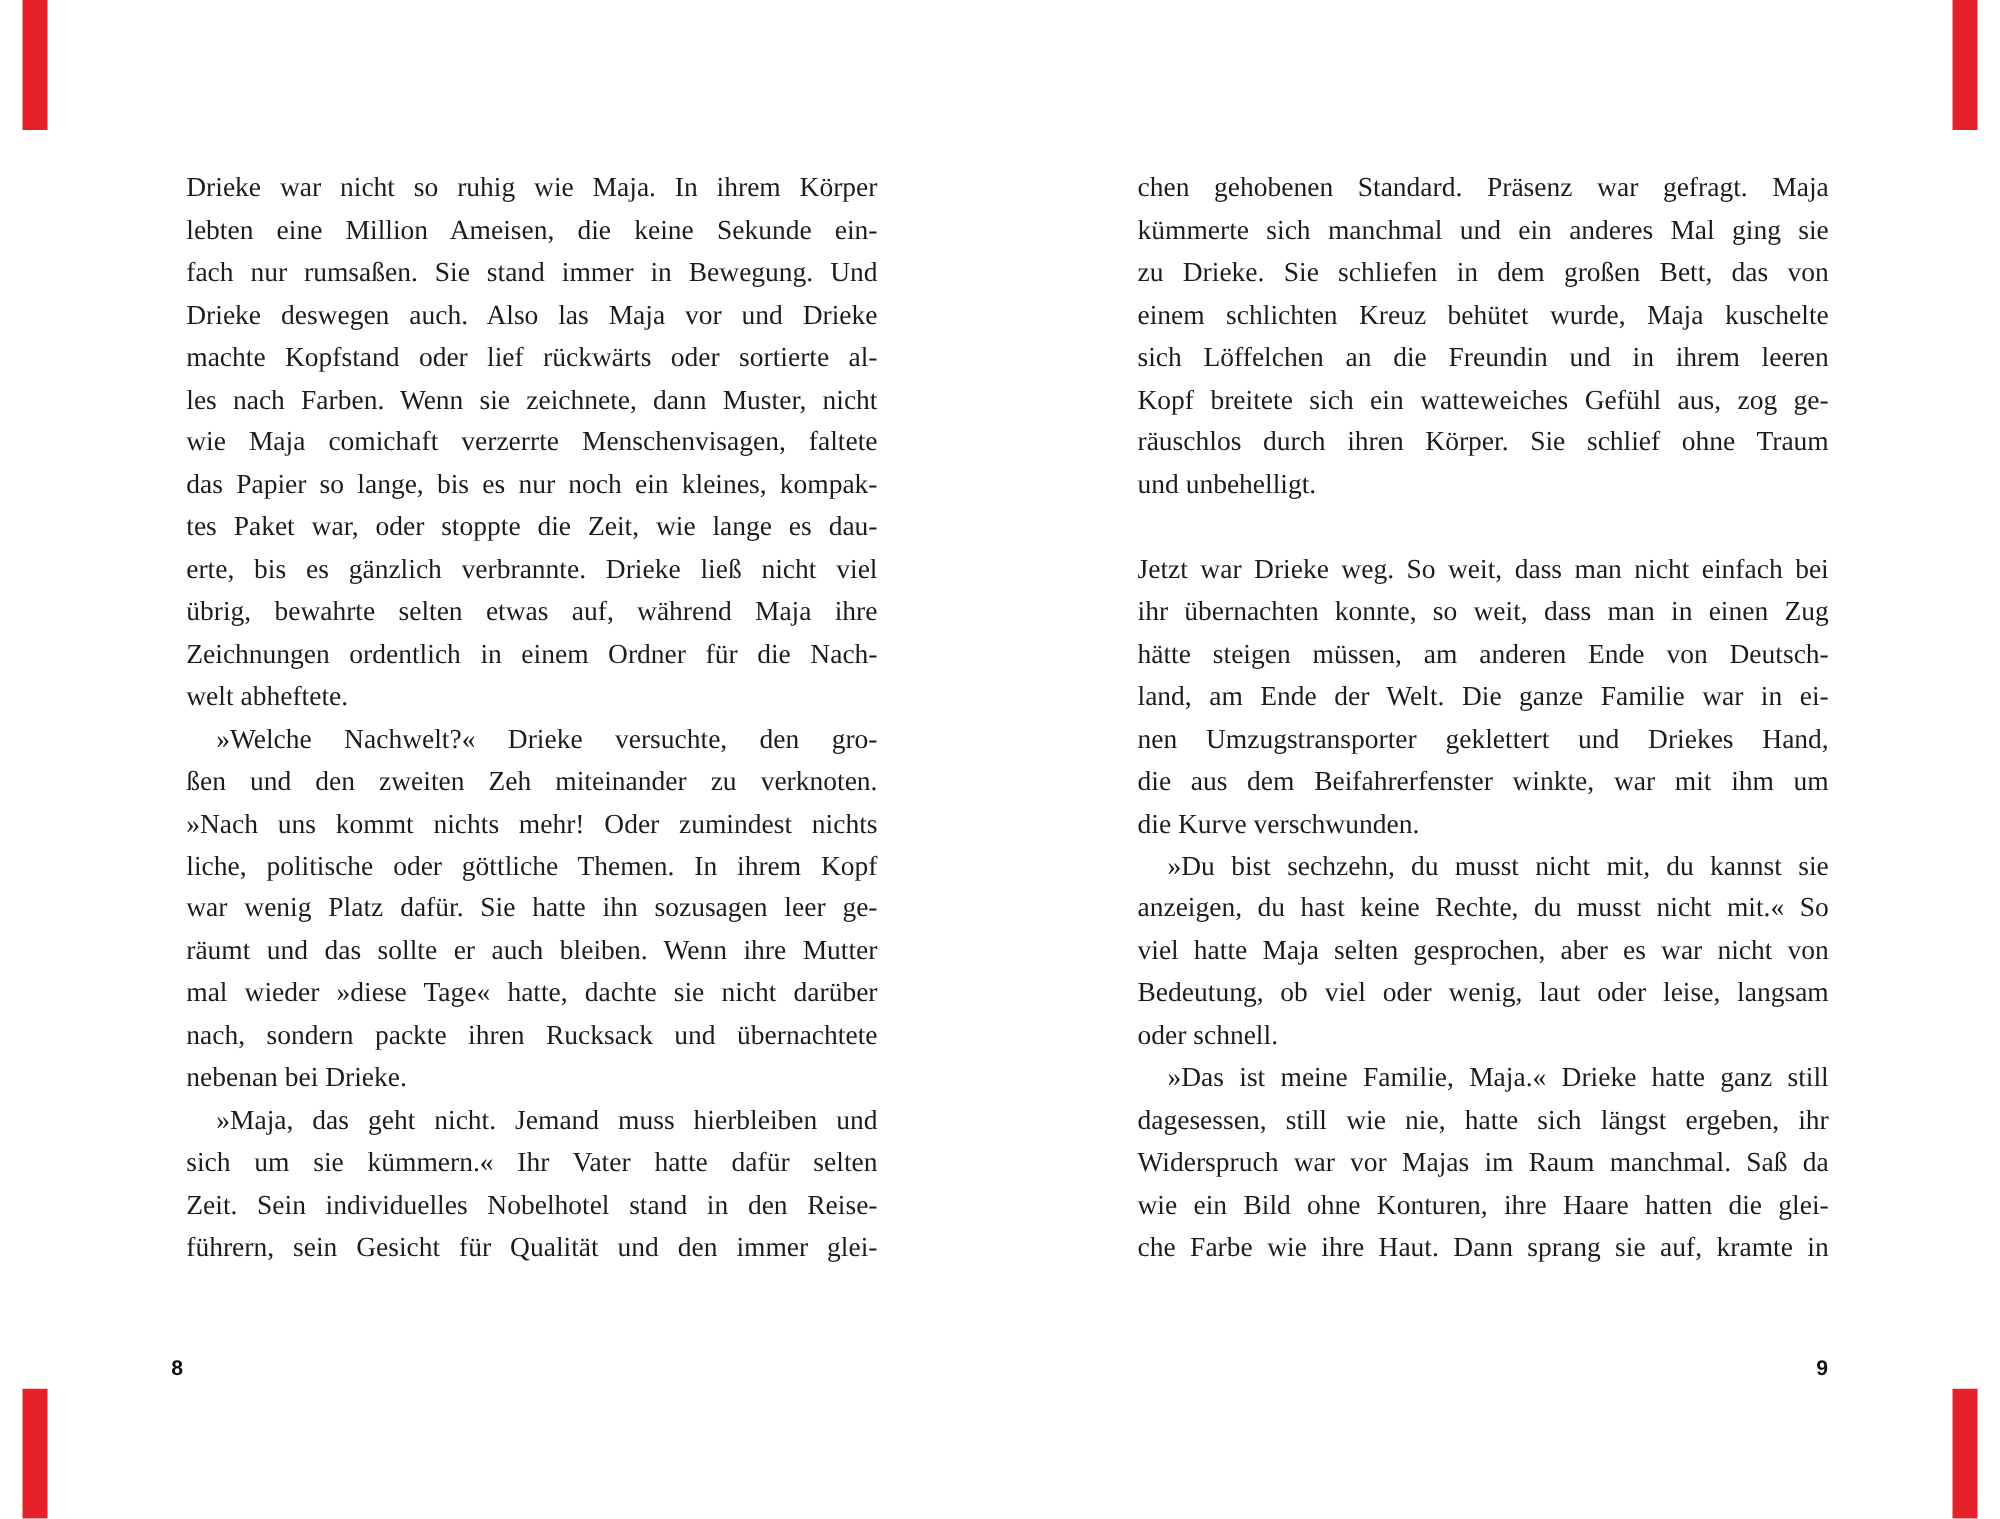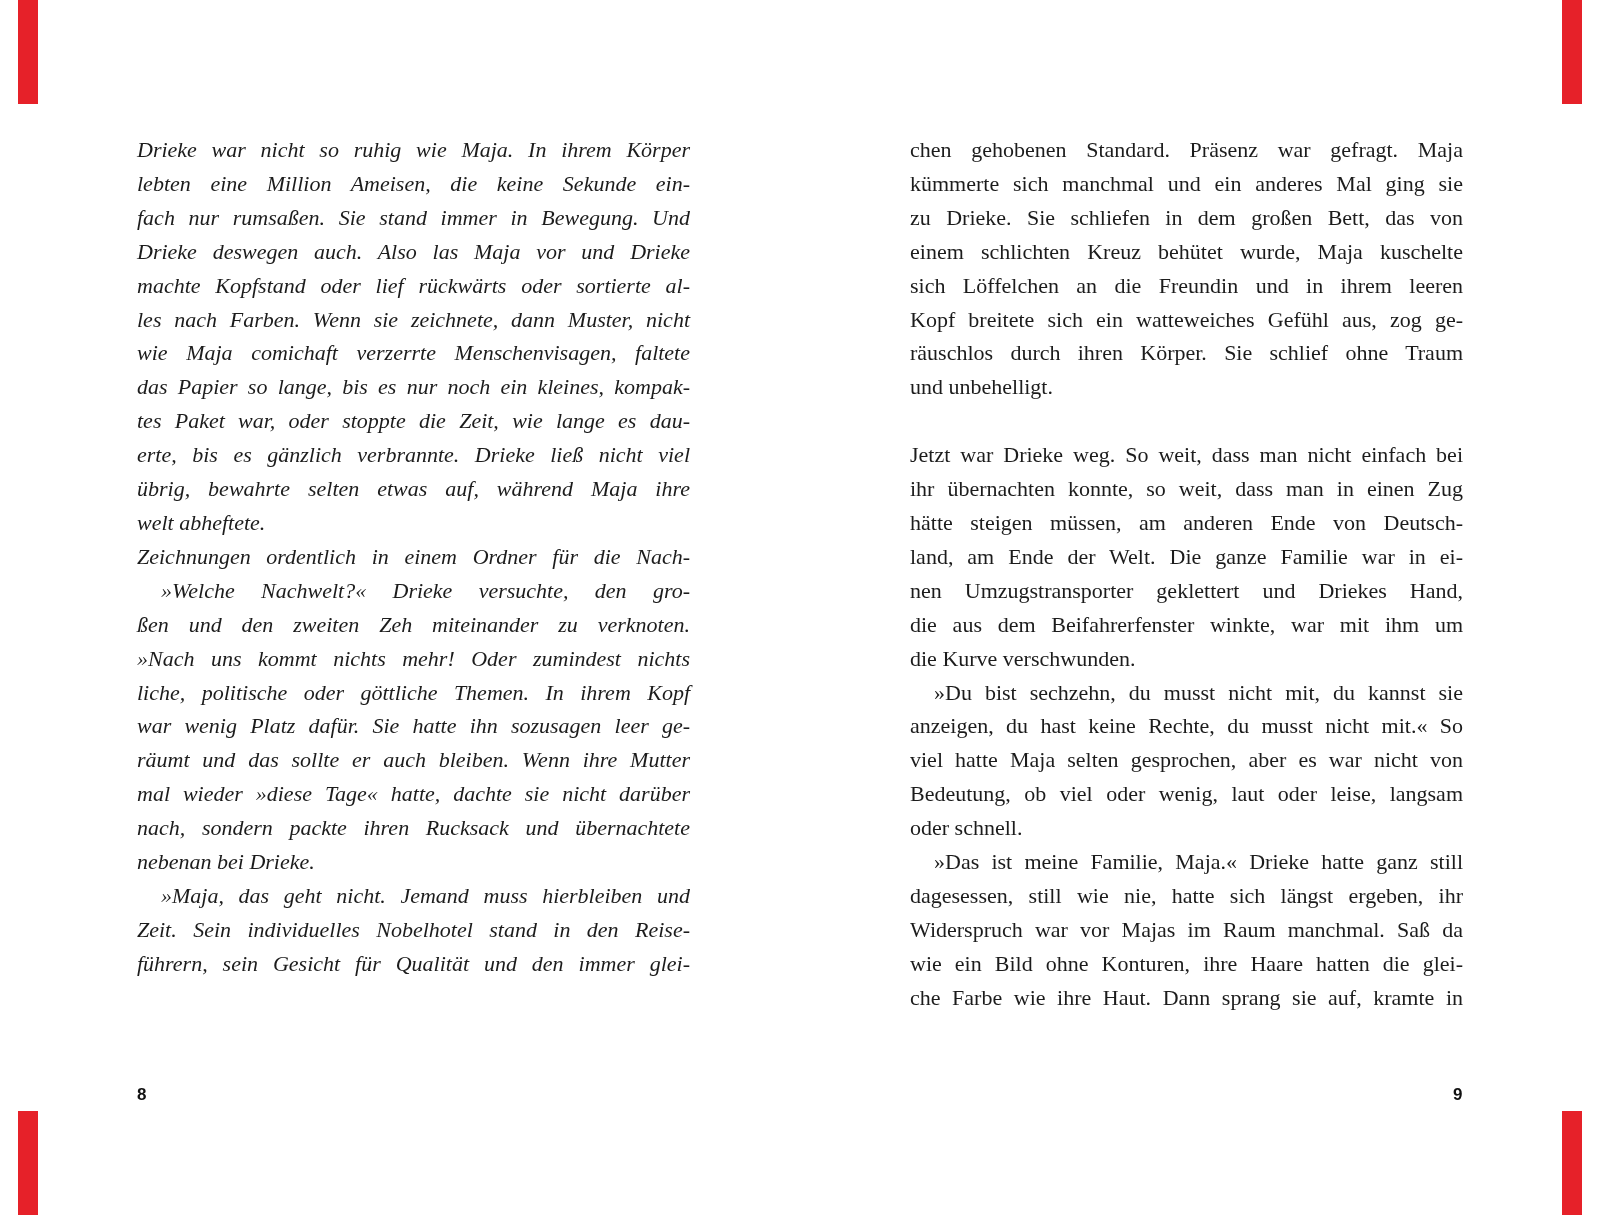--- a/index.html
+++ b/index.html
@@ -11,21 +11,21 @@
     color:#1c1c1c;
     overflow:hidden;
   }
   .textblock{
     position:absolute;
     top:133px;
     width:553px;
     font-size:22px;
     line-height:33.9px;
   }
-  .tb-left{left:137px;font-style:italic;}
+  .tb-left{left:149px;}
   .tb-right{left:910px;}
   .line{
     text-align:justify;
     text-align-last:justify;
     white-space:normal;
   }
   .line.parend{text-align-last:left;}
   .line.blank{text-align-last:left;}
   .line.indent{padding-left:24px;}
   .pagenum{
@@ -65,32 +65,33 @@
         <div class="line">lebten eine Million Ameisen, die keine Sekunde ein-</div>
         <div class="line">fach nur rumsaßen. Sie stand immer in Bewegung. Und</div>
         <div class="line">Drieke deswegen auch. Also las Maja vor und Drieke</div>
         <div class="line">machte Kopfstand oder lief rückwärts oder sortierte al-</div>
         <div class="line">les nach Farben. Wenn sie zeichnete, dann Muster, nicht</div>
         <div class="line">wie Maja comichaft verzerrte Menschenvisagen, faltete</div>
         <div class="line">das Papier so lange, bis es nur noch ein kleines, kompak-</div>
         <div class="line">tes Paket war, oder stoppte die Zeit, wie lange es dau-</div>
         <div class="line">erte, bis es gänzlich verbrannte. Drieke ließ nicht viel</div>
         <div class="line">übrig, bewahrte selten etwas auf, während Maja ihre</div>
+        <div class="line">Zeichnungen ordentlich in einem Ordner für die Nach-</div>
         <div class="line parend">welt abheftete.</div>
-        <div class="line">Zeichnungen ordentlich in einem Ordner für die Nach-</div>
         <div class="line indent">»Welche Nachwelt?« Drieke versuchte, den gro-</div>
         <div class="line">ßen und den zweiten Zeh miteinander zu verknoten.</div>
         <div class="line">»Nach uns kommt nichts mehr! Oder zumindest nichts</div>
         <div class="line">liche, politische oder göttliche Themen. In ihrem Kopf</div>
         <div class="line">war wenig Platz dafür. Sie hatte ihn sozusagen leer ge-</div>
         <div class="line">räumt und das sollte er auch bleiben. Wenn ihre Mutter</div>
         <div class="line">mal wieder »diese Tage« hatte, dachte sie nicht darüber</div>
         <div class="line">nach, sondern packte ihren Rucksack und übernachtete</div>
         <div class="line parend">nebenan bei Drieke.</div>
         <div class="line indent">»Maja, das geht nicht. Jemand muss hierbleiben und</div>
+        <div class="line">sich um sie kümmern.« Ihr Vater hatte dafür selten</div>
         <div class="line">Zeit. Sein individuelles Nobelhotel stand in den Reise-</div>
         <div class="line">führern, sein Gesicht für Qualität und den immer glei-</div>
       </div>
     <div class="pagenum pn-left">8</div>
   </section>
 
   <section>
     <div class="textblock tb-right" id="right-lines">
         <div class="line">chen gehobenen Standard. Präsenz war gefragt. Maja</div>
         <div class="line">kümmerte sich manchmal und ein anderes Mal ging sie</div>

